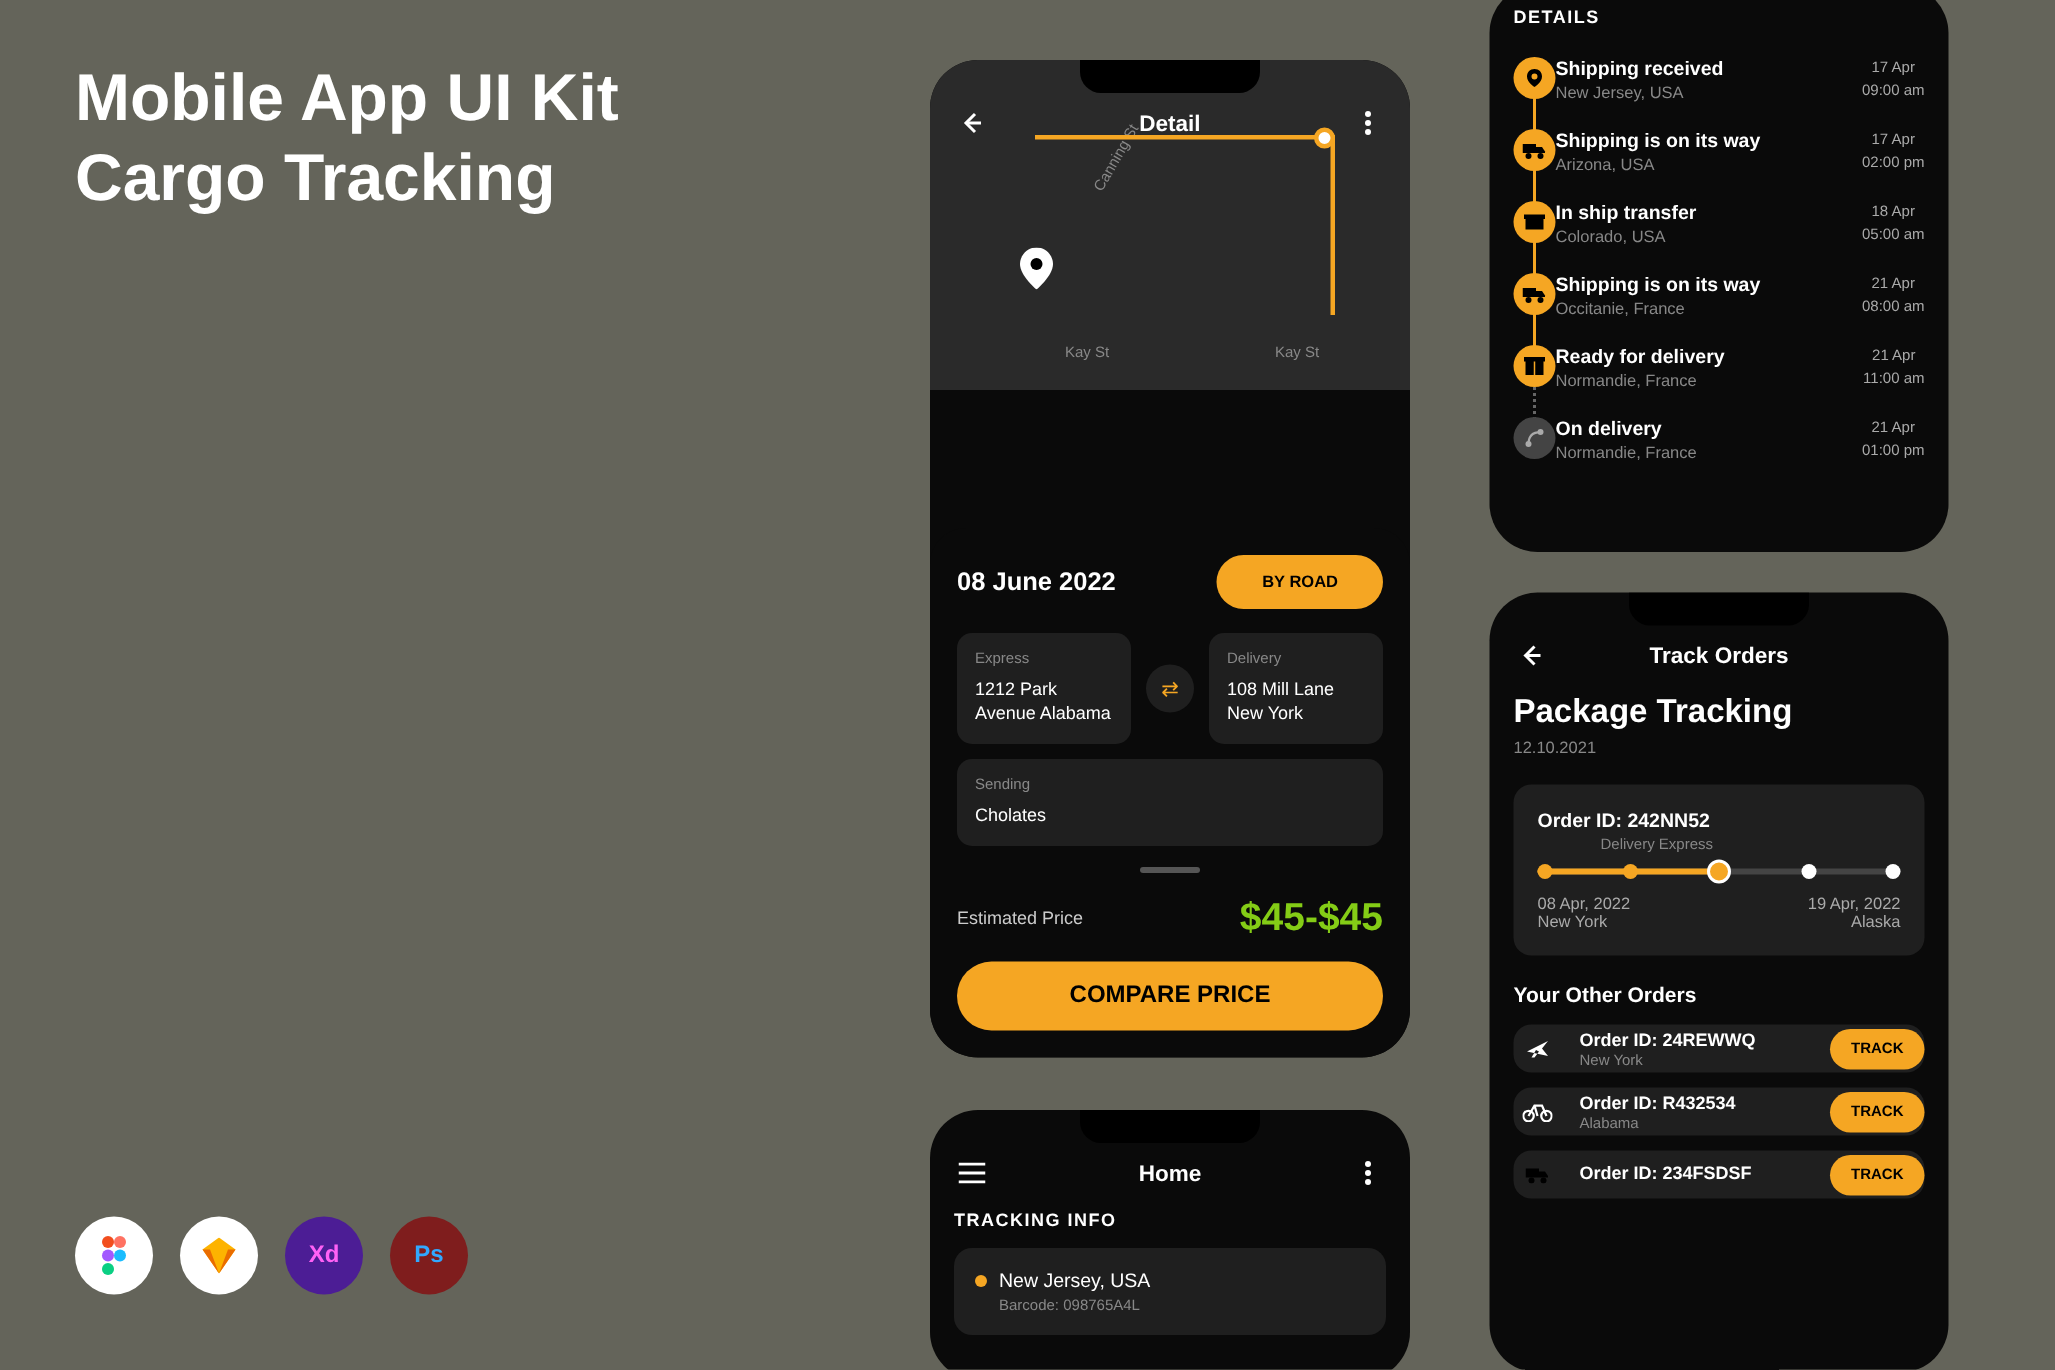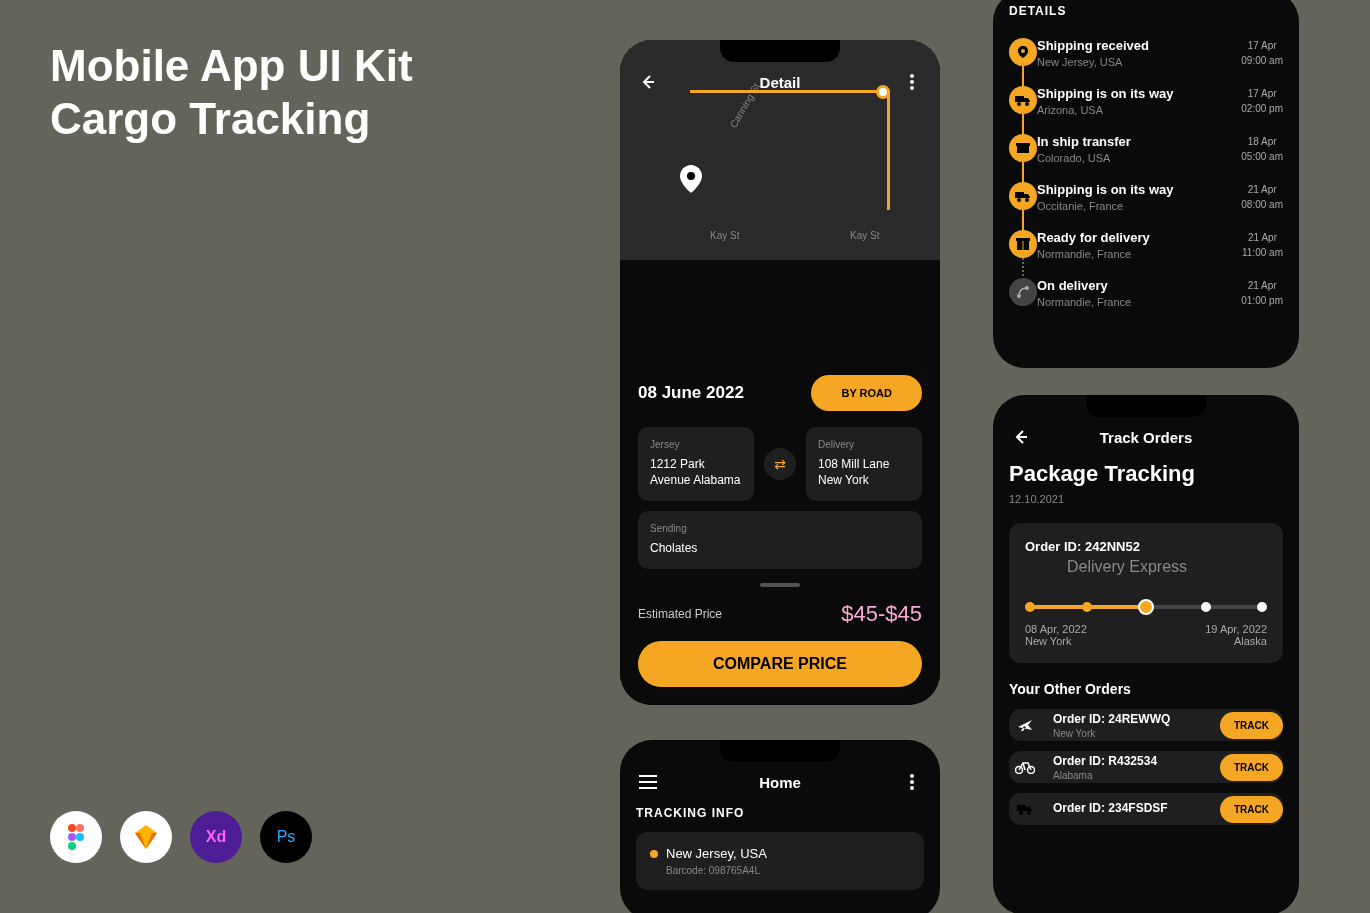--- a/index.html
+++ b/index.html
@@ -28,39 +28,39 @@
 .date-text { font-size: 17px; font-weight: 600; }
 .road-btn { background: #f5a623; color: #000; font-size: 11px; font-weight: 700; padding: 12px 30px; border-radius: 22px; }
 .addr-row { display: flex; gap: 10px; margin-bottom: 10px; align-items: center; }
 .addr-card { background: #1f1f1f; border-radius: 10px; padding: 12px; flex: 1; }
 .addr-label { font-size: 10px; color: #888; margin-bottom: 6px; }
 .addr-value { font-size: 12px; line-height: 1.4; }
 .swap-icon { width: 32px; height: 32px; background: #1f1f1f; border-radius: 50%; display: flex; align-items: center; justify-content: center; color: #f5a623; font-size: 14px; }
 .info-row { display: flex; gap: 10px; margin-bottom: 14px; }
 .price-row { display: flex; justify-content: space-between; align-items: center; margin-bottom: 14px; }
 .price-label { font-size: 12px; color: #ccc; }
-.price-value { font-size: 22px; font-weight: 400; color: #f9a8d4; }
+.price-value { font-size: 26px; font-weight: 700; color: #84cc16; }
 .compare-btn { background: #f5a623; color: #000; font-size: 16px; font-weight: 700; text-align: center; padding: 14px; border-radius: 24px; }
 .section-heading { font-size: 12px; font-weight: 700; letter-spacing: 1px; padding: 0 16px 12px; }
 .tracking-sheet { padding: 14px 16px; }
 .track-item { display: flex; align-items: flex-start; margin-bottom: 18px; position: relative; }
 .track-icon { width: 28px; height: 28px; border-radius: 50%; background: #f5a623; display: flex; align-items: center; justify-content: center; font-size: 14px; flex-shrink: 0; position: relative; z-index: 2; }
 .track-icon.inactive { background: #444; }
 .track-line { position: absolute; left: 29px; top: 38px; bottom: 16px; width: 2px; background: #f5a623; z-index: 1; }
 .track-line-dashed { border-left: 2px dotted #666; background: none; }
 .track-text { flex: 1; }
 .track-title { font-size: 13px; font-weight: 600; margin-bottom: 3px; }
 .track-sub { font-size: 11px; color: #888; }
 .track-date { text-align: center; font-size: 10px; color: #aaa; line-height: 1.5; }
 .pkg-header { padding: 0 16px; }
 .pkg-title { font-size: 22px; font-weight: 700; margin-bottom: 6px; }
 .pkg-date { font-size: 11px; color: #888; margin-bottom: 18px; }
 .order-card { background: #1f1f1f; border-radius: 12px; padding: 16px; margin: 0 16px 18px; }
 .order-id { font-size: 13px; font-weight: 600; margin-bottom: 4px; }
-.order-sub { font-size: 16px; color: #888; margin-bottom: 29px; padding-left: 42px; }
+.order-sub { font-size: 10px; color: #888; margin-bottom: 10px; padding-left: 42px; }
 .progress-bar { position: relative; height: 4px; background: #444; border-radius: 2px; margin-bottom: 14px; }
 .progress-fill { position: absolute; left: 0; top: 0; height: 100%; width: 50%; background: #f5a623; border-radius: 2px; }
 .progress-dots { position: absolute; inset: 0; display: flex; justify-content: space-between; align-items: center; }
 .prog-dot { width: 10px; height: 10px; border-radius: 50%; background: #f5a623; }
 .prog-dot.big { width: 16px; height: 16px; border: 2px solid #fff; }
 .prog-dot.empty { background: #fff; }
 .prog-row { display: flex; justify-content: space-between; font-size: 11px; color: #aaa; }
 .other-heading { font-size: 14px; font-weight: 600; padding: 0 16px 12px; }
 .other-card { background: #1f1f1f; border-radius: 12px; margin: 0 16px 10px; display: flex; align-items: center; gap: 12px; }
 .other-icon { width: 32px; height: 32px; display: flex; align-items: center; justify-content: center; font-size: 18px; }
@@ -94,21 +94,21 @@
       </svg>
     </div>
   <div class="tool-icon">
       <svg width="26" height="24" viewBox="0 0 26 24">
         <path d="M13 0 L24 8 L13 24 L2 8 Z" fill="#fdb300"></path>
         <path d="M7 8 L13 24 L2 8 Z" fill="#ea6c00"></path>
         <path d="M19 8 L13 24 L24 8 Z" fill="#ea6c00"></path>
       </svg>
     </div>
   <div class="tool-icon" style="background:#4c1d95;color:#ff61f6;font-weight:700;font-size:16px;">Xd</div>
-  <div class="tool-icon" style="background:#000000;color:#31a8ff;font-weight:400;font-size:16px;">Ps</div>
+  <div class="tool-icon" style="background:#7f1d1d;color:#31a8ff;font-weight:700;font-size:16px;">Ps</div>
 </div>
 
 <div class="phone phone-1">
   <div class="notch"></div>
   <div class="map-area">
     <div class="header" style="position:relative;z-index:5;">
       <div class="icon-btn">
         <svg width="18" height="18" viewBox="0 0 18 18">
             <path d="M11 3 L5 9 L11 15" stroke="#fff" stroke-width="2" fill="none"></path>
             <line x1="5" y1="9" x2="15" y2="9" stroke="#fff" stroke-width="2"></line>
@@ -135,21 +135,21 @@
         </svg>
     </div>
   </div>
   <div class="detail-sheet">
     <div class="date-row">
       <div class="date-text">08 June 2022</div>
       <div class="road-btn">BY ROAD</div>
     </div>
     <div class="addr-row">
       <div class="addr-card">
-        <div class="addr-label">Jersey</div>
+        <div class="addr-label">Express</div>
         <div class="addr-value">1212 Park Avenue Alabama</div>
       </div>
       <div class="swap-icon">⇄</div>
       <div class="addr-card">
         <div class="addr-label">Delivery</div>
         <div class="addr-value">108 Mill Lane New York</div>
       </div>
     </div>
     <div class="info-row">
       <div class="addr-card">

